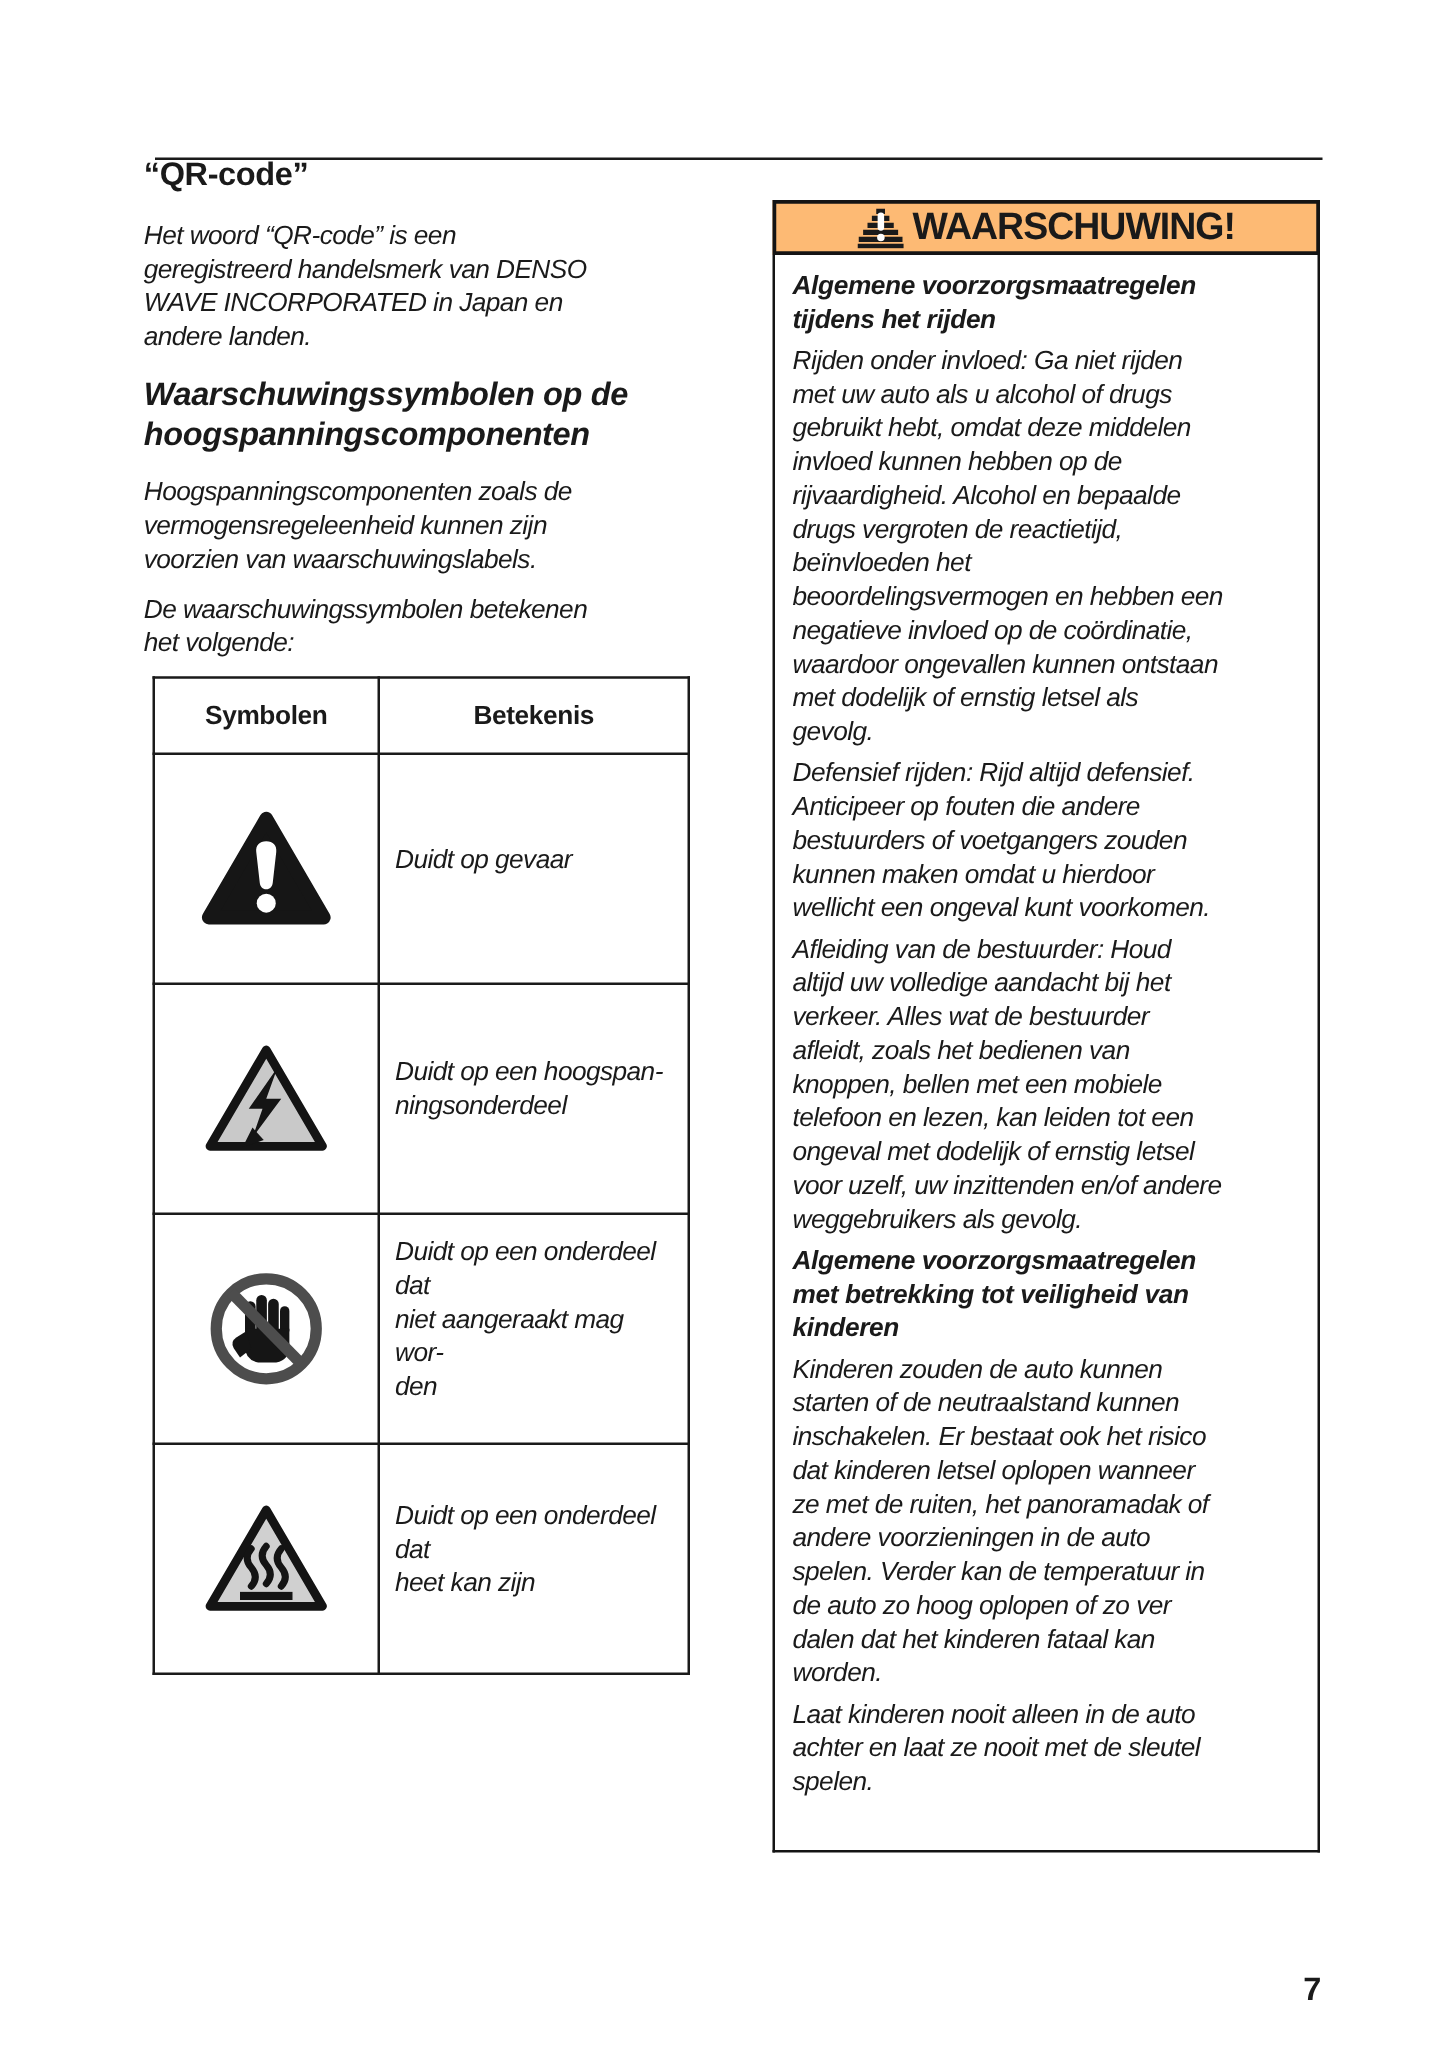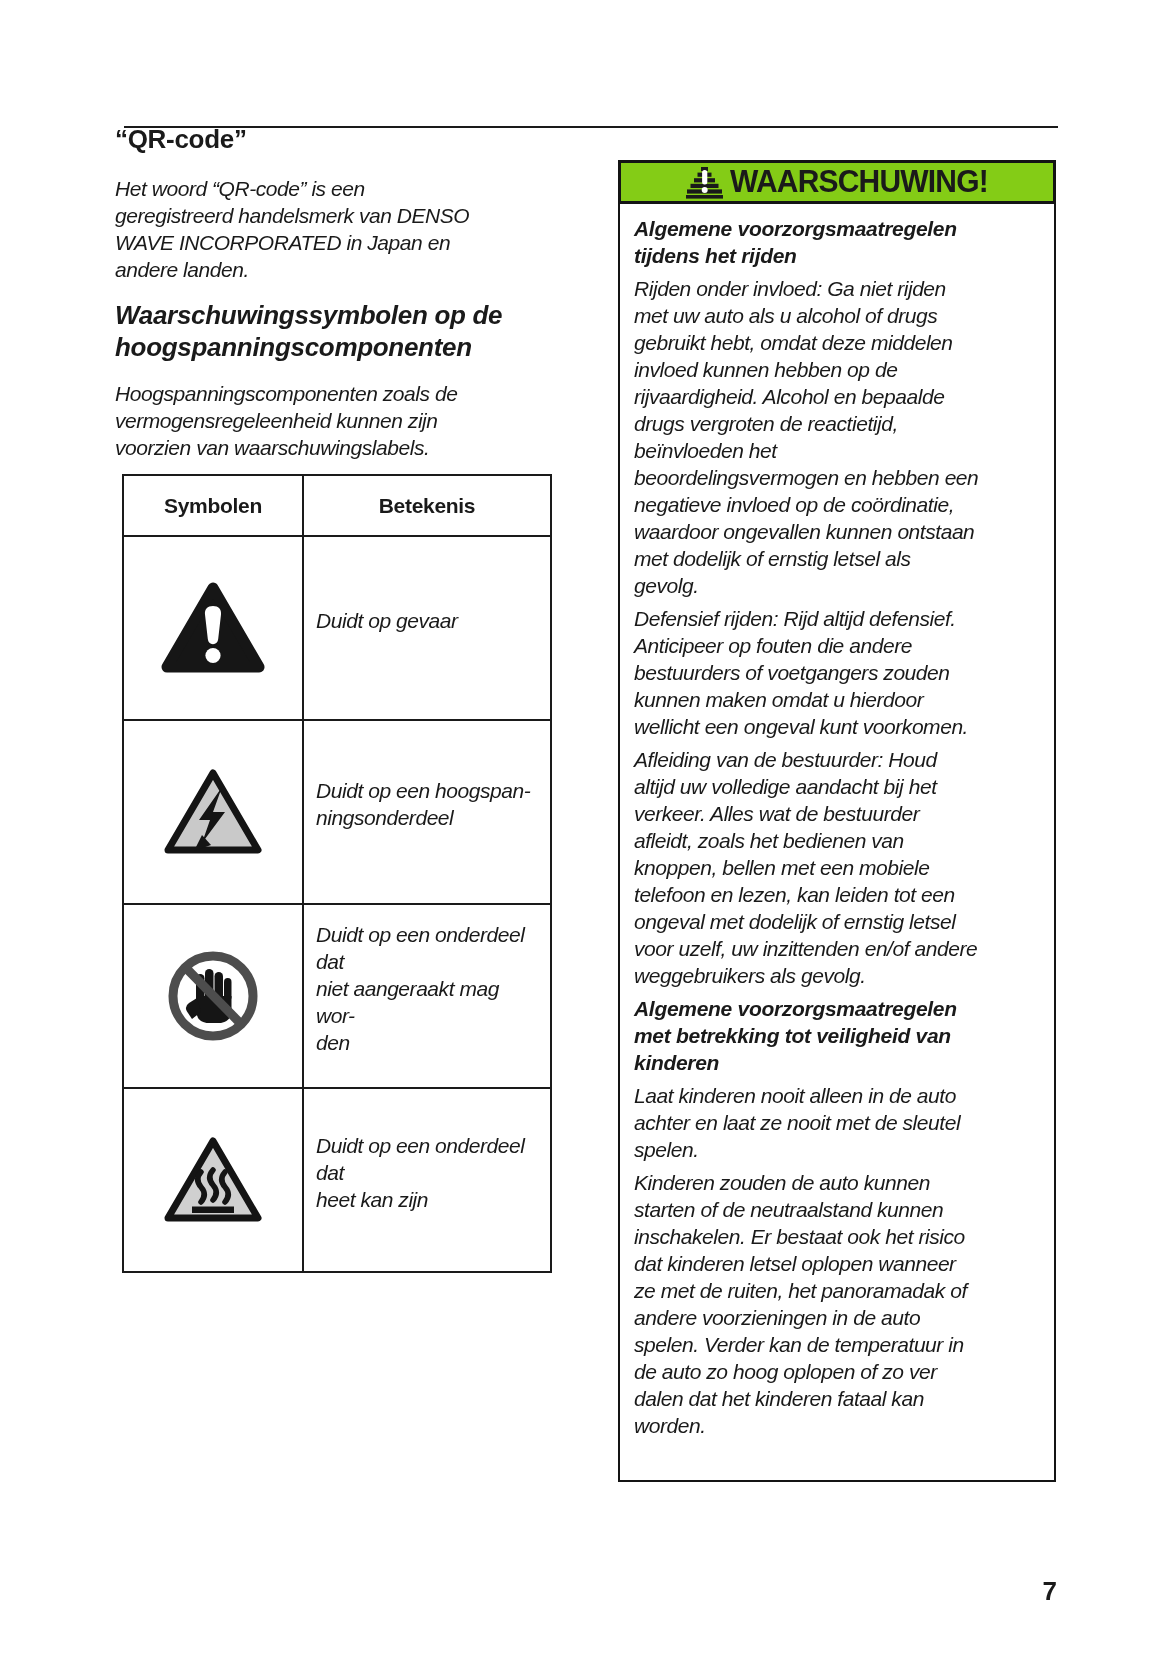--- a/index.html
+++ b/index.html
@@ -22,21 +22,21 @@
   table.symbols th{height:27px;font-size:21px;font-weight:bold;letter-spacing:-0.3px;text-align:center;padding:16px;}
   th.col-sym{width:146px;}
   td{height:166px;}
   td.sym{text-align:center;vertical-align:middle;}
   td.mean{font-size:21px;line-height:27px;letter-spacing:-0.45px;vertical-align:middle;padding:0 8px 16px 12px;}
   td.sym svg{display:block;margin:0 auto;}
 
   
   .warning{position:absolute;left:618px;top:160px;width:438px;box-sizing:border-box;}
   .warn-header{
-    box-sizing:border-box;height:44px;border:3px solid #141414;background:#84cc16;
+    box-sizing:border-box;height:44px;border:3px solid #141414;background:#fdba74;
     display:flex;align-items:center;justify-content:center;gap:7px;
   }
   .warn-title{font-size:30px;font-weight:bold;letter-spacing:-0.8px;color:#1a1a1a;transform:scaleY(1.02);}
   .warn-icon{display:flex;align-items:center;}
   .warn-body{
     box-sizing:border-box;border:2px solid #141414;border-top:none;
     min-height:1278px;padding:9px 14px 14px 14px;
   }
   .warn-body p{font-size:21px;line-height:27px;letter-spacing:-0.45px;margin:0 0 6px 0;}
   .warn-body p.sub{font-weight:bold;margin:2px 0 6px 0;letter-spacing:-0.3px;}
@@ -52,20 +52,22 @@
   <h1>“QR-code”</h1>
   <p class="body-text pre">Het woord “QR-code” is een
 geregistreerd handelsmerk van DENSO
 WAVE INCORPORATED in Japan en
 andere landen.</p>
   <h2 class="pre">Waarschuwingssymbolen op de
 hoogspanningscomponenten</h2>
   <p class="body-text pre">Hoogspanningscomponenten zoals de
 vermogensregeleenheid kunnen zijn
 voorzien van waarschuwingslabels.</p>
+  <p class="body-text pre">De waarschuwingssymbolen betekenen
+het volgende:</p>
 
   <table class="symbols">
     <thead>
       <tr>
         <th class="col-sym">Symbolen</th>
         <th>Betekenis</th>
       </tr>
     </thead>
     <tbody>
       <tr>
@@ -178,29 +180,29 @@
 verkeer. Alles wat de bestuurder
 afleidt, zoals het bedienen van
 knoppen, bellen met een mobiele
 telefoon en lezen, kan leiden tot een
 ongeval met dodelijk of ernstig letsel
 voor uzelf, uw inzittenden en/of andere
 weggebruikers als gevolg.</p>
     <p class="sub pre">Algemene voorzorgsmaatregelen
 met betrekking tot veiligheid van
 kinderen</p>
-    <p class="pre">Laat kinderen nooit alleen in de auto
-achter en laat ze nooit met de sleutel
-spelen.</p>
     <p class="pre">Kinderen zouden de auto kunnen
 starten of de neutraalstand kunnen
 inschakelen. Er bestaat ook het risico
 dat kinderen letsel oplopen wanneer
 ze met de ruiten, het panoramadak of
 andere voorzieningen in de auto
 spelen. Verder kan de temperatuur in
 de auto zo hoog oplopen of zo ver
 dalen dat het kinderen fataal kan
 worden.</p>
+    <p class="pre">Laat kinderen nooit alleen in de auto
+achter en laat ze nooit met de sleutel
+spelen.</p>
   </div>
 </div>
 
 <div class="page-number">7</div>
 
 </body></html>

